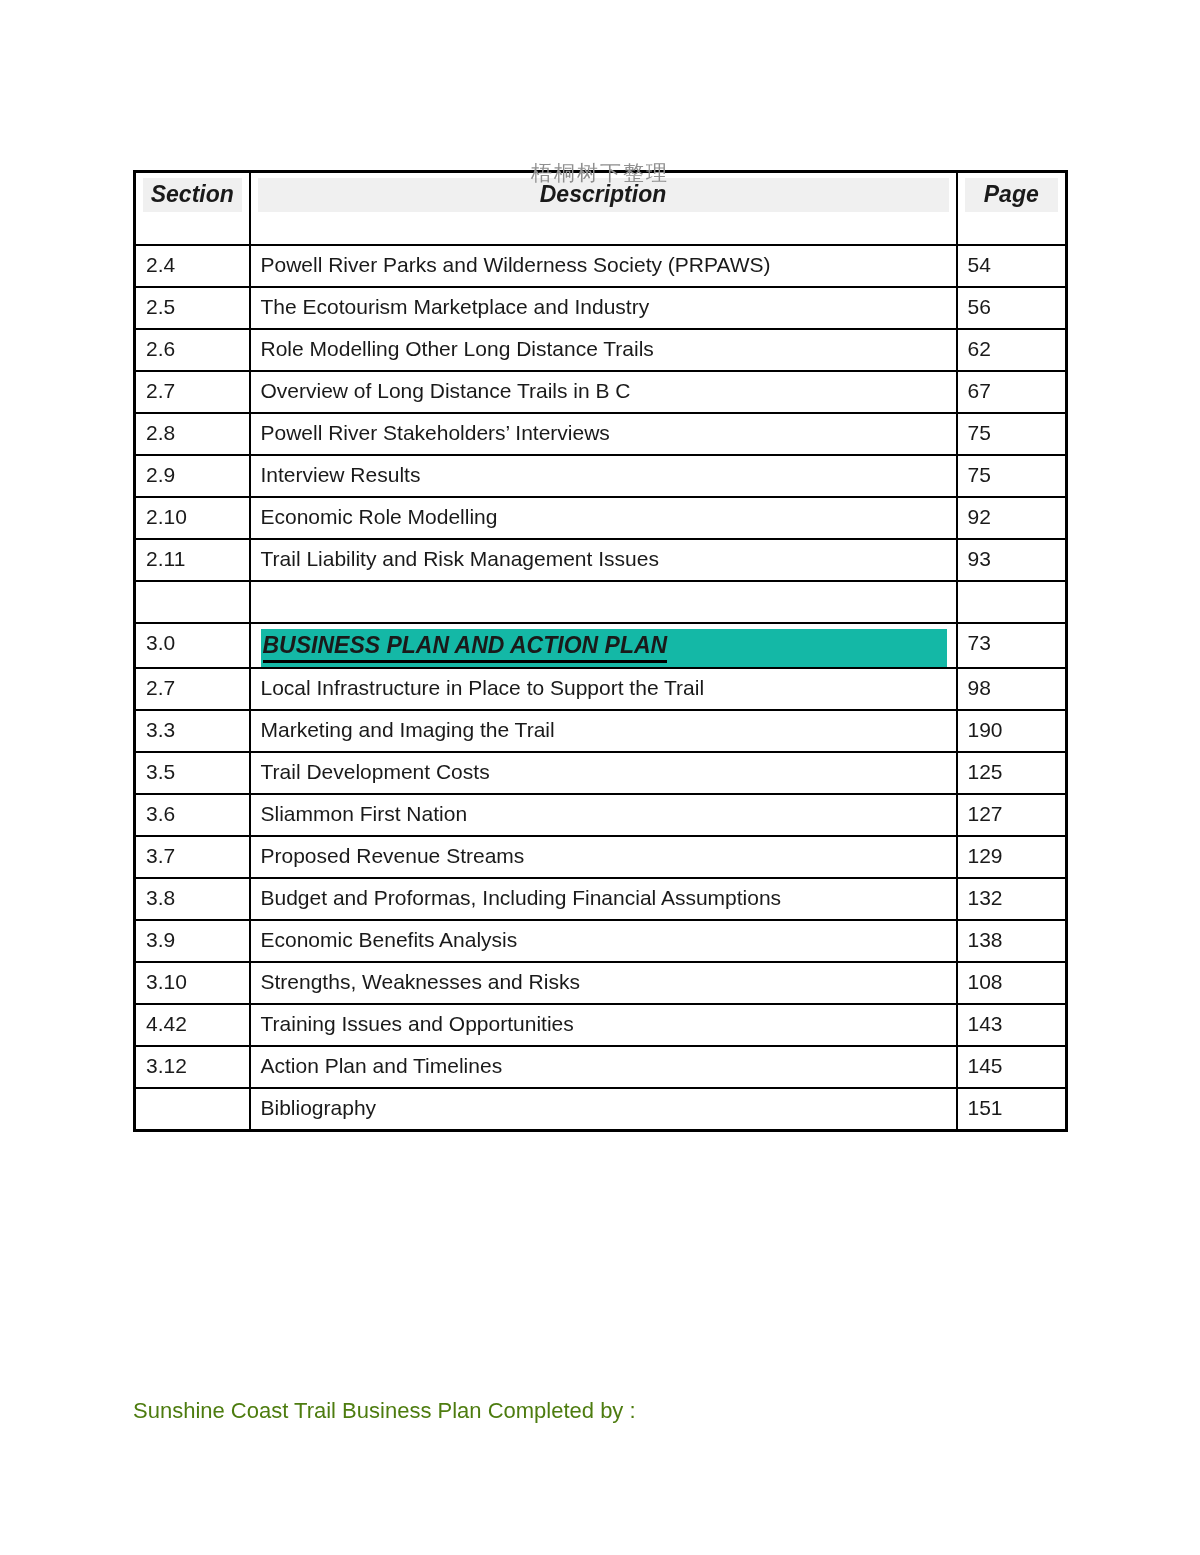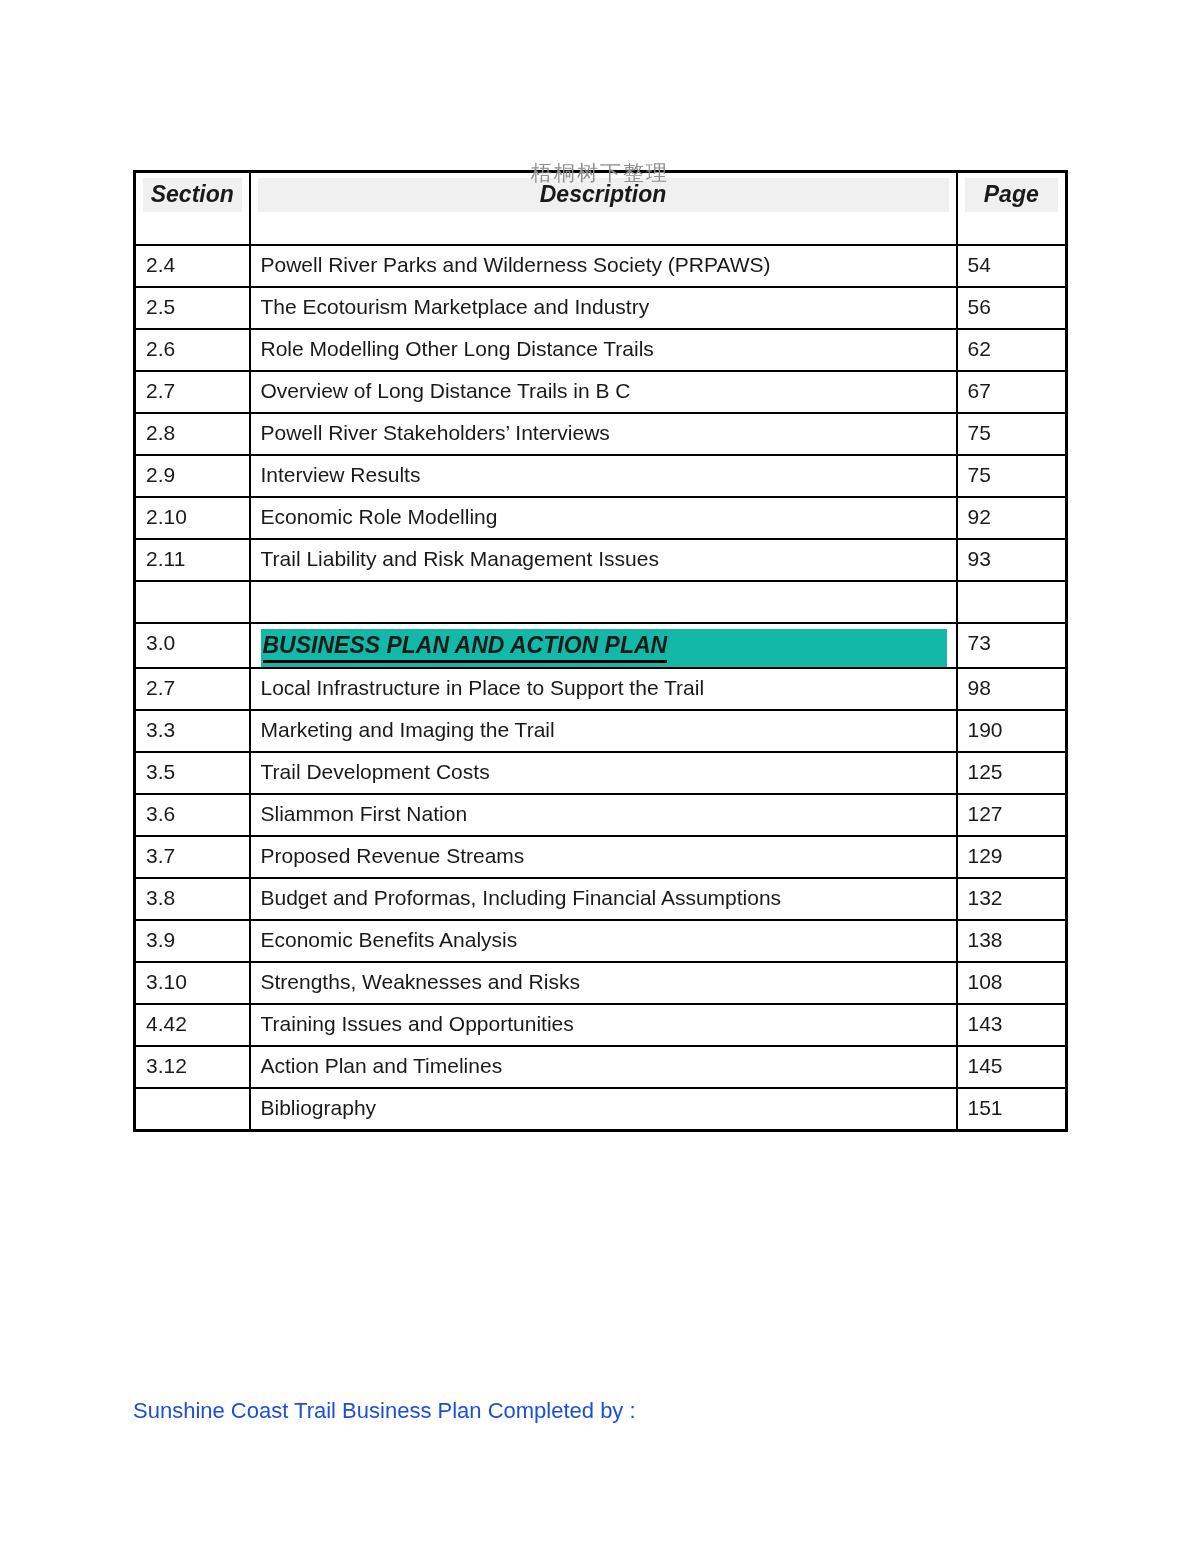--- a/index.html
+++ b/index.html
@@ -89,21 +89,21 @@
     font-style: italic;
     font-size: 23px;
     border-bottom: 3px solid #000000;
     padding-bottom: 1px;
   }
   .footer-text {
     position: absolute;
     left: 133px;
     top: 1398px;
     font-size: 22px;
-    color: #1d4ed8;
+    color: #4d7c0f;
   }
 </style>
 </head>
 <body>
 
 <div class="page">
 
   <div class="watermark">梧桐树下整理</div>
 
   <table class="toc">

